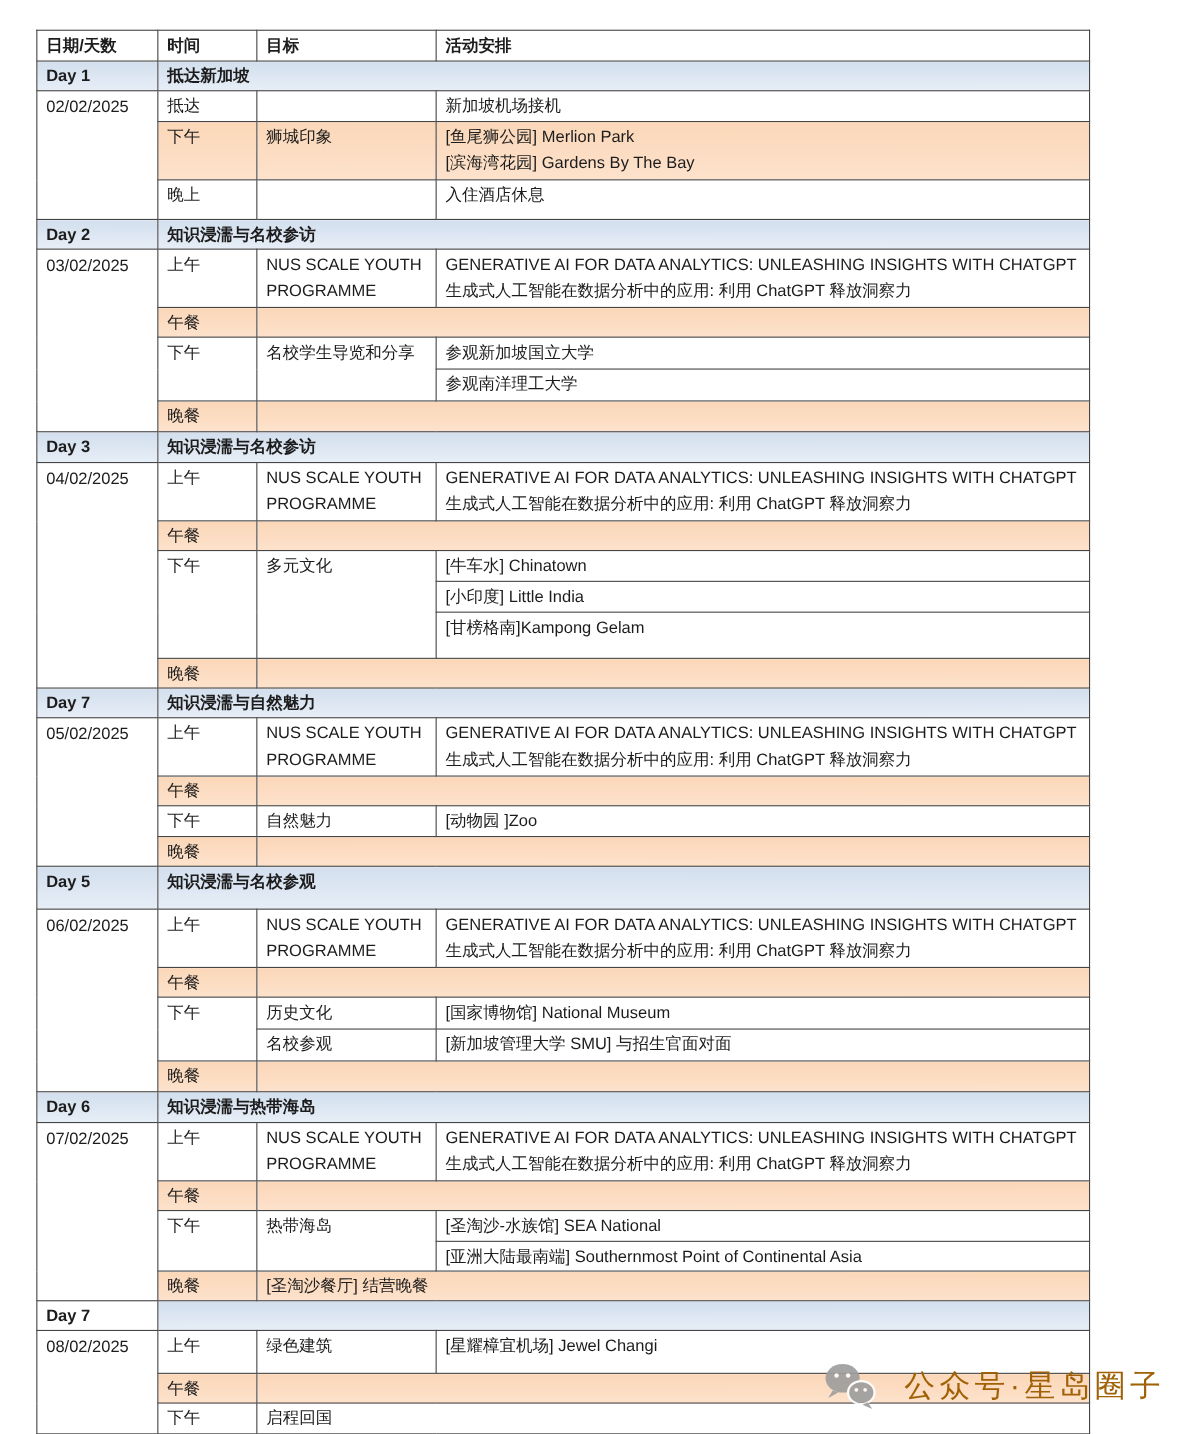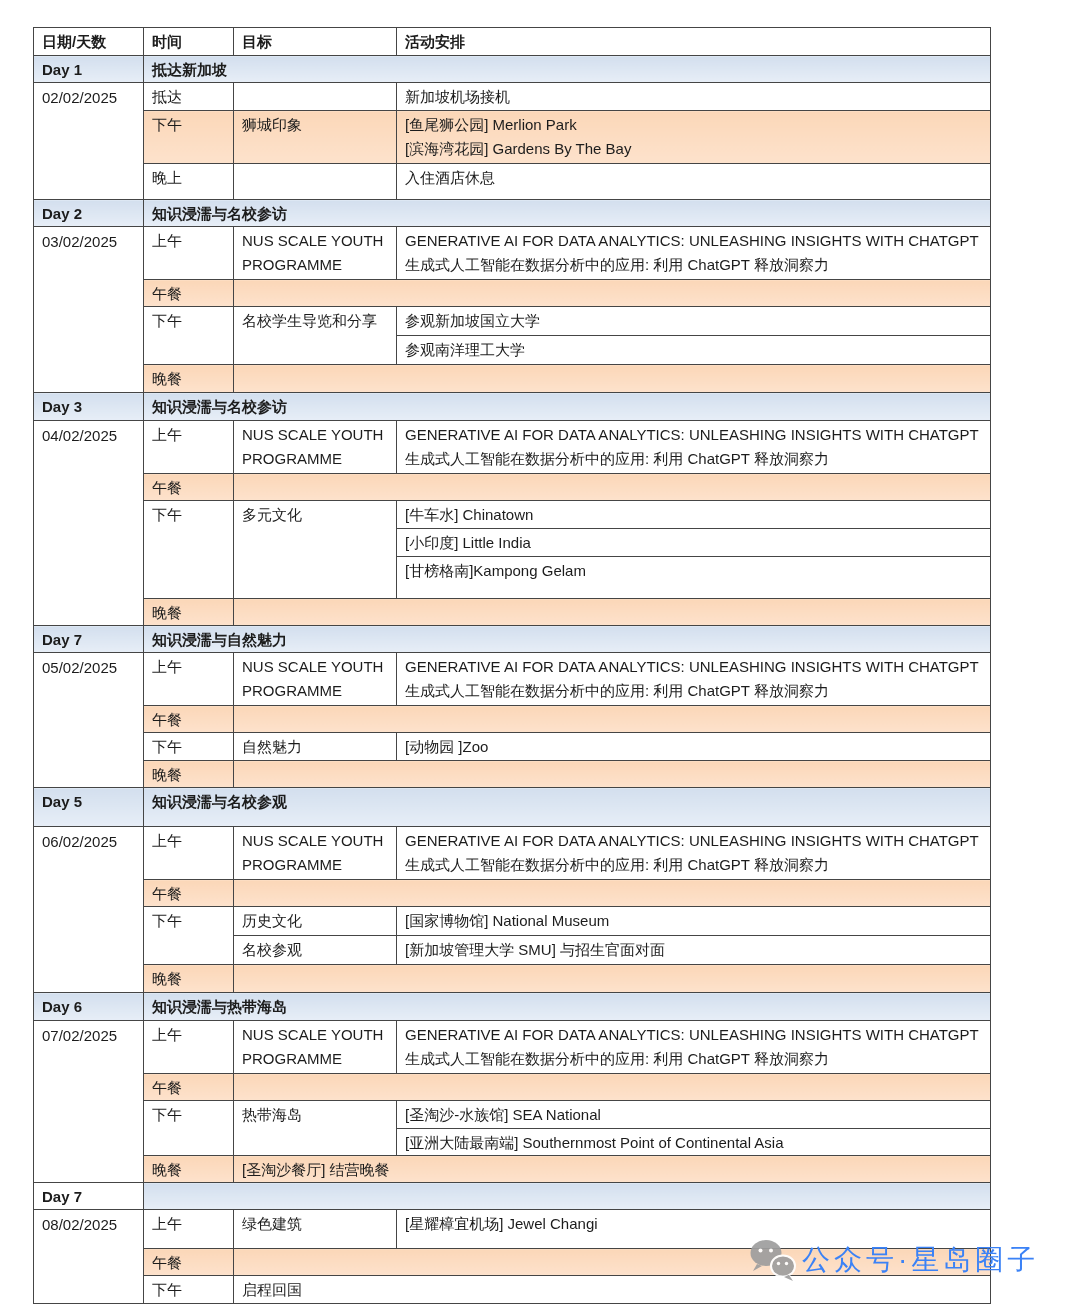--- a/index.html
+++ b/index.html
@@ -29,22 +29,22 @@
     font-weight:bold;
   }
   tr.band td.white-bg{background:#ffffff;}
   td.org{
     background:linear-gradient(180deg,#fbd7b8 0%,#fde2cc 100%);
   }
   td.center{text-align:left;}
   td.date-cell{padding-top:3px;}
   .watermark{
     position:absolute;left:748px;top:1238px;
-    display:flex;align-items:center;gap:4px;
-    color:#3b82f6;font-size:28px;letter-spacing:4px;
+    display:flex;align-items:center;gap:24px;
+    color:#a16207;font-size:28px;letter-spacing:4px;
     z-index:5;white-space:nowrap;
   }
   .watermark svg{flex:0 0 auto;opacity:.92;}
 </style>
 </head>
 <body>
 
 <table class="itinerary">
   <colgroup>
     <col style="width:110px">

